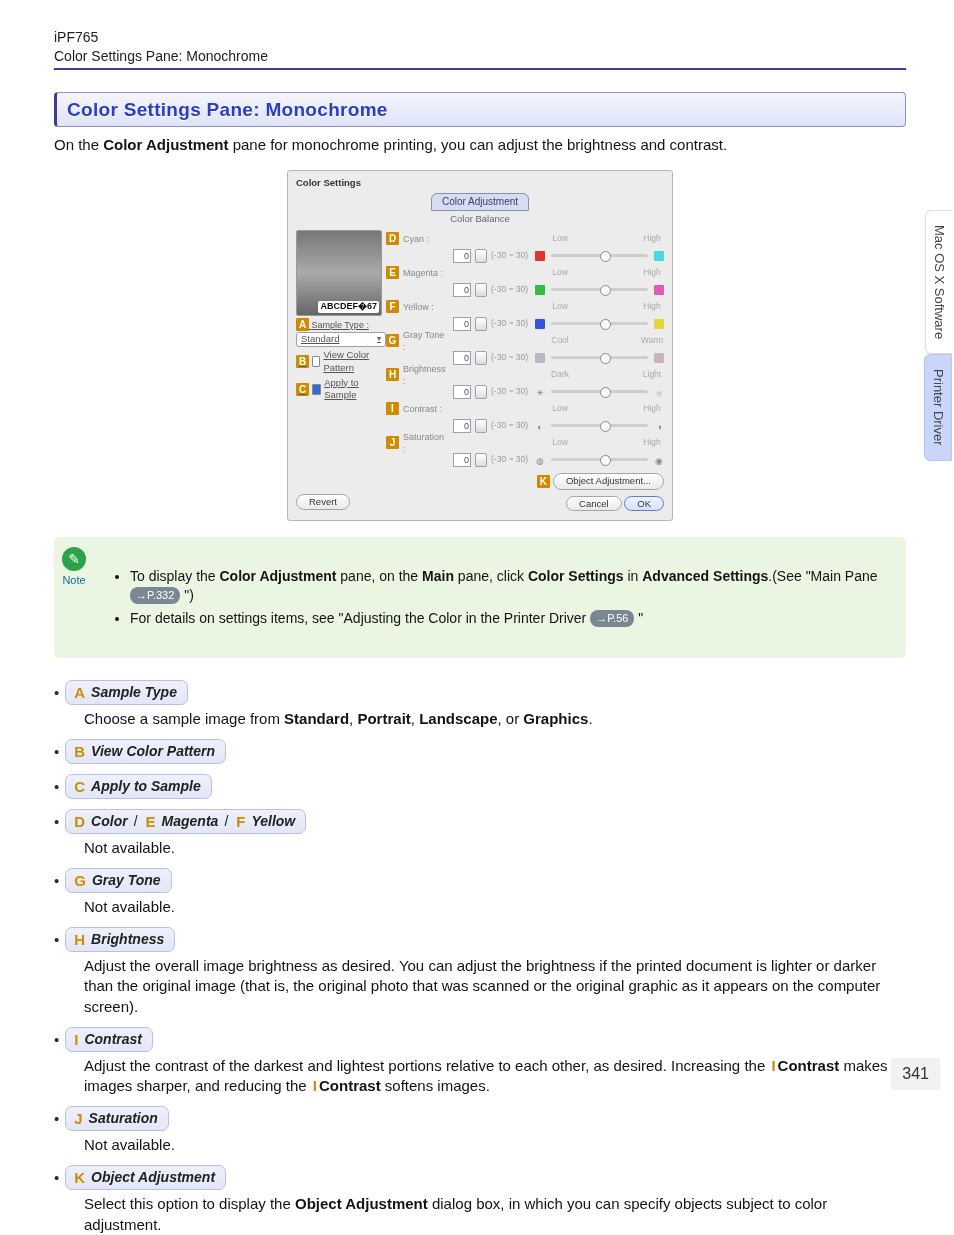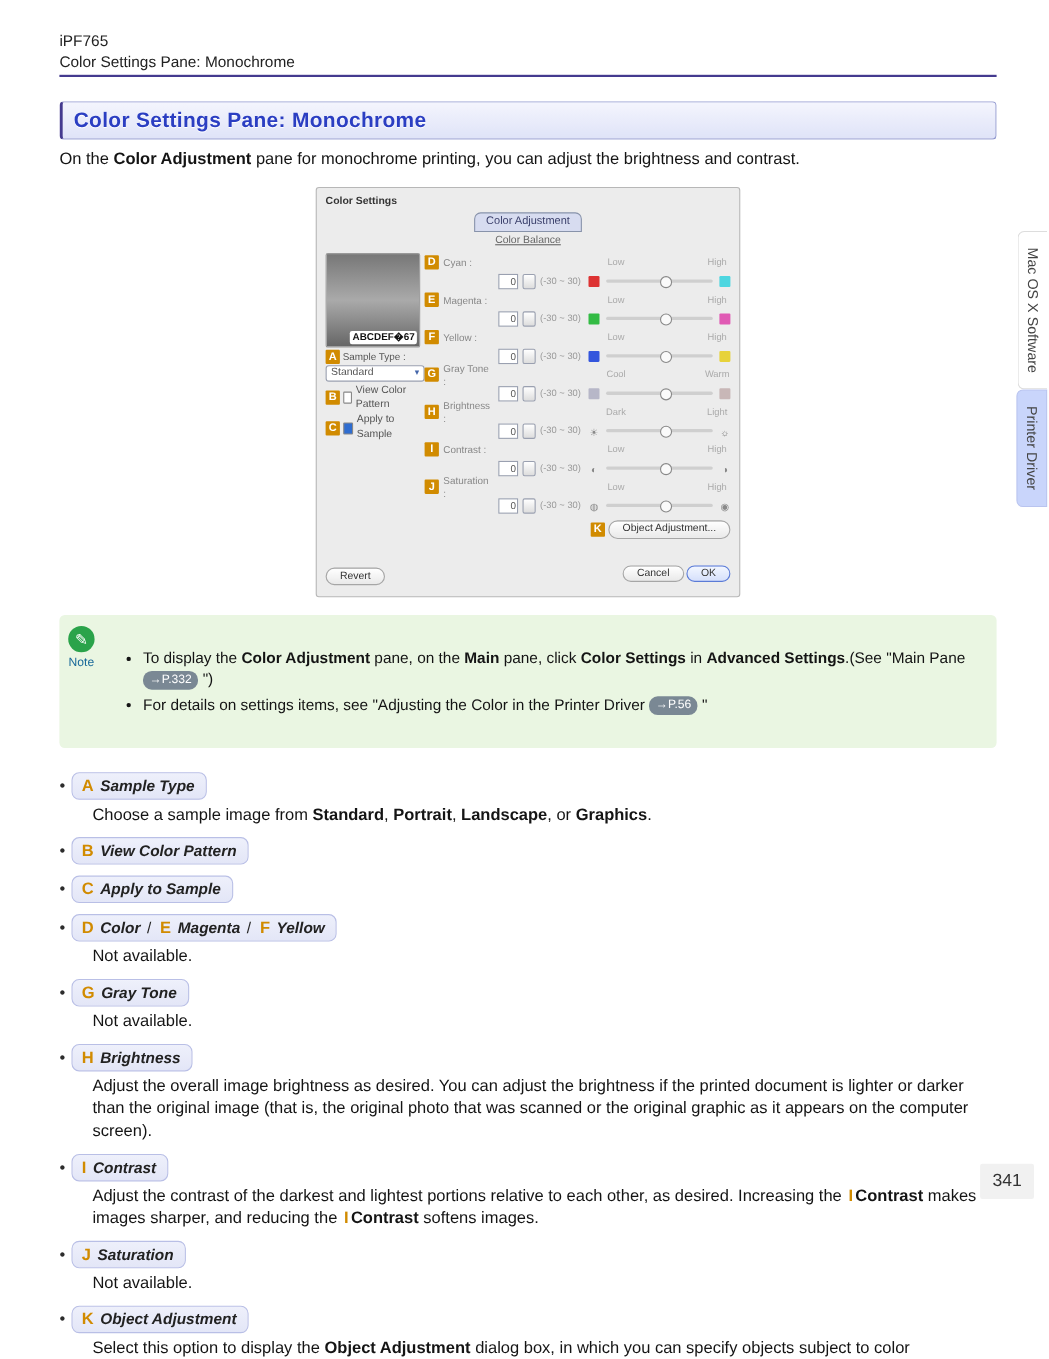--- a/index.html
+++ b/index.html
@@ -25,44 +25,44 @@
     text-shadow:0 1px 0 #fff;}
   .intro-line{font-size:15px;margin:6px 0 14px;}
   .intro-line b{font-weight:bold;}
   
   .shot-wrap{display:flex;justify-content:center;margin:2px 0 16px;}
   .shot{width:368px;background:#ececec;border:1px solid #b7b7b7;border-radius:3px;font-size:9.5px;color:#555;position:relative;padding:6px 8px 10px;}
   .shot-title{font-weight:bold;color:#333;margin-bottom:4px;}
   .tab-row{text-align:center;margin:4px 0 2px;}
   .tab-btn{display:inline-block;border:1px solid #8893aa;background:#d7dcf0;border-radius:6px 6px 0 0;
     padding:1px 10px;color:#3a3f6a;font-size:10px;}
-  .grp-label{color:#666;font-size:9.5px;text-align:center;margin:2px 0 4px;text-decoration:underline;}
+  .grp-label{color:#666;font-size:9.5px;text-align:center;margin:2px 0 4px;}
   .shot-body{display:flex;gap:6px;}
-  .sample-box{width:84px;}
+  .sample-box{width:84px;text-decoration:underline;}
   .sample-img{width:84px;height:84px;background:linear-gradient(#777,#aaa,#666);border:1px solid #999;border-radius:2px;position:relative;overflow:hidden;}
   .sample-img::after{content:"ABCDEF\A1234567";white-space:pre;position:absolute;bottom:2px;right:2px;background:#fff;color:#111;font-weight:bold;font-size:9px;padding:1px 2px;line-height:1.05;border-radius:2px;text-align:center;}
   .sample-meta{margin-top:2px;font-size:9px;}
   .sample-dd{border:1px solid #9aa0b0;background:#fff;border-radius:3px;padding:0 4px;display:flex;justify-content:space-between;align-items:center;width:80px;height:13px;margin-top:1px;}
   .sample-dd .dd-arrow{color:#46a;font-size:8px;}
   .chk-row{display:flex;align-items:center;gap:3px;margin-top:2px;}
   .mini-chk{width:9px;height:9px;border:1px solid #888;background:#fff;display:inline-block;border-radius:1px;}
   .mini-chk.checked{background:#2f6dd0;}
   .sliders{flex:1;}
   .srow{display:flex;align-items:center;gap:4px;margin:1px 0;height:16px;}
   .srow .slabel{width:46px;color:#888;font-size:9px;}
   .srow .sval{width:14px;text-align:right;border:1px solid #9aa0b0;background:#fff;font-size:9px;padding:0 1px;}
   .srow .spin{width:10px;height:12px;border:1px solid #9aa0b0;background:linear-gradient(#fff,#ddd);border-radius:2px;}
   .srow .srange{color:#999;font-size:8.5px;width:40px;}
   .srow .end{width:24px;text-align:center;color:#aaa;font-size:8.5px;}
   .srow .sw{width:10px;height:10px;border-radius:1px;}
   .srow .track{flex:1;height:3px;background:#cfcfcf;border-radius:2px;position:relative;margin:0 2px;min-width:40px;}
   .srow .thumb{position:absolute;left:50%;top:-3px;width:9px;height:9px;border-radius:50%;background:#fafafa;border:1px solid #888;}
   .srow .iglyph{width:10px;height:10px;font-size:9px;color:#888;text-align:center;}
   .srow.mini .slabel{width:46px;}
-  .shot-foot{display:flex;justify-content:space-between;align-items:flex-start;margin-top:26px;gap:32px;}
+  .shot-foot{display:flex;justify-content:space-between;align-items:flex-end;margin-top:4px;gap:32px;}
   .pill-btn{border:1px solid #a6a6a6;background:linear-gradient(#fff,#e9e9e9);border-radius:10px;padding:1px 12px;font-size:9.5px;color:#333;}
   .pill-btn.ok{border:1.5px solid #5b7bd6;background:linear-gradient(#f2f6ff,#d6e0fb);}
   .obj-row{display:flex;justify-content:flex-end;margin-top:4px;gap:3px;align-items:center;}
   
   .mk{display:inline-block;min-width:13px;height:13px;line-height:13px;background:var(--marker-box);color:#fff;font-weight:bold;font-size:10px;text-align:center;border-radius:1px;}
   .mk.in-body{min-width:auto;height:auto;line-height:normal;background:none;color:var(--marker-text);font-size:15px;padding:0 2px;}
   
   .note{background:var(--note-bg);border-radius:5px;padding:10px 12px 10px 8px;display:flex;gap:10px;margin:6px 0 22px;}
   .note-icon{display:flex;flex-direction:column;align-items:center;font-size:11px;color:#1a6a9a;}
   .note-icon .pencil{width:24px;height:24px;border-radius:50%;background:#2aa34a;color:#fff;display:flex;align-items:center;justify-content:center;font-size:14px;margin-bottom:2px;}

